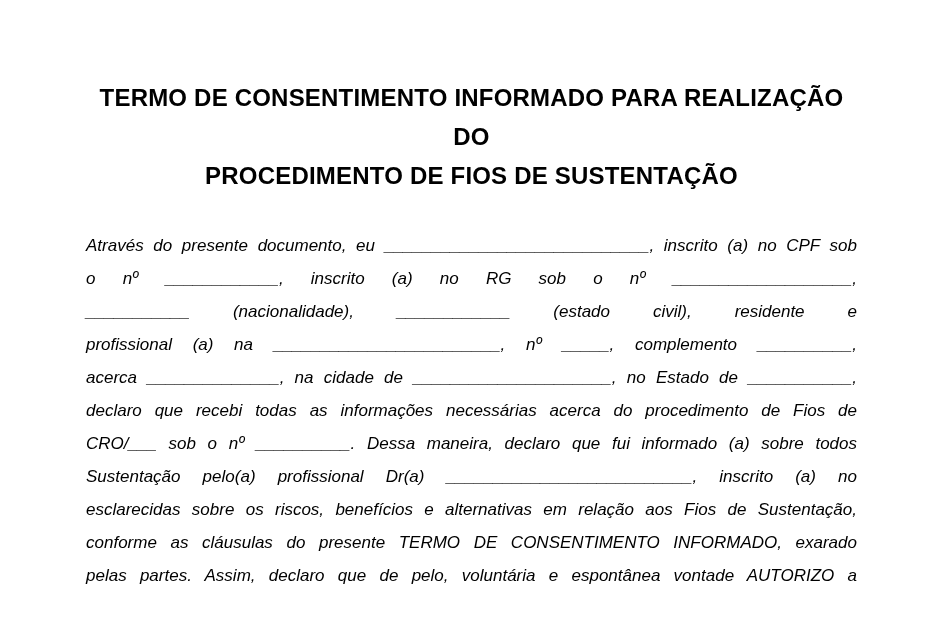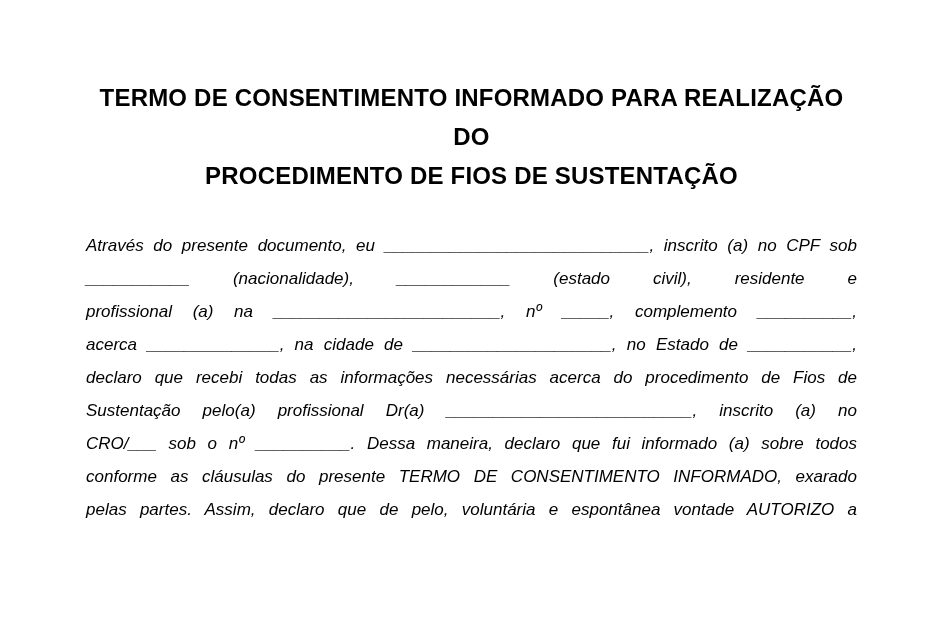--- a/index.html
+++ b/index.html
@@ -53,24 +53,26 @@
 <div class="page">
   <div class="content">
 
     <div class="doc-title">
       <div>TERMO DE CONSENTIMENTO INFORMADO PARA REALIZAÇÃO DO</div>
       <div>PROCEDIMENTO DE FIOS DE SUSTENTAÇÃO</div>
     </div>
 
     <div class="paragraph">
       <div class="para-line">Através do presente documento, eu ____________________________, inscrito (a) no CPF sob</div>
+      <div class="para-line">o nº ____________, inscrito (a) no RG sob o nº ___________________,</div>
       <div class="para-line">___________ (nacionalidade), ____________ (estado civil), residente e</div>
       <div class="para-line">profissional (a) na ________________________, nº _____, complemento __________,</div>
       <div class="para-line">acerca ______________, na cidade de _____________________, no Estado de ___________,</div>
       <div class="para-line">declaro que recebi todas as informações necessárias acerca do procedimento de Fios de</div>
+      <div class="para-line">CRO/___ sob o nº __________. Dessa maneira, declaro que fui informado (a) sobre todos</div>
       <div class="para-line">Sustentação pelo(a) profissional Dr(a) __________________________, inscrito (a) no</div>
-      <div class="para-line">CRO/___ sob o nº __________. Dessa maneira, declaro que fui informado (a) sobre todos</div>
+      <div class="para-line">esclarecidas sobre os riscos, benefícios e alternativas em relação aos Fios de Sustentação,</div>
       <div class="para-line">conforme as cláusulas do presente TERMO DE CONSENTIMENTO INFORMADO, exarado</div>
       <div class="para-line">pelas partes. Assim, declaro que de pelo, voluntária e espontânea vontade AUTORIZO a</div>
     </div>
 
   </div>
 </div>
 
 </body></html>

